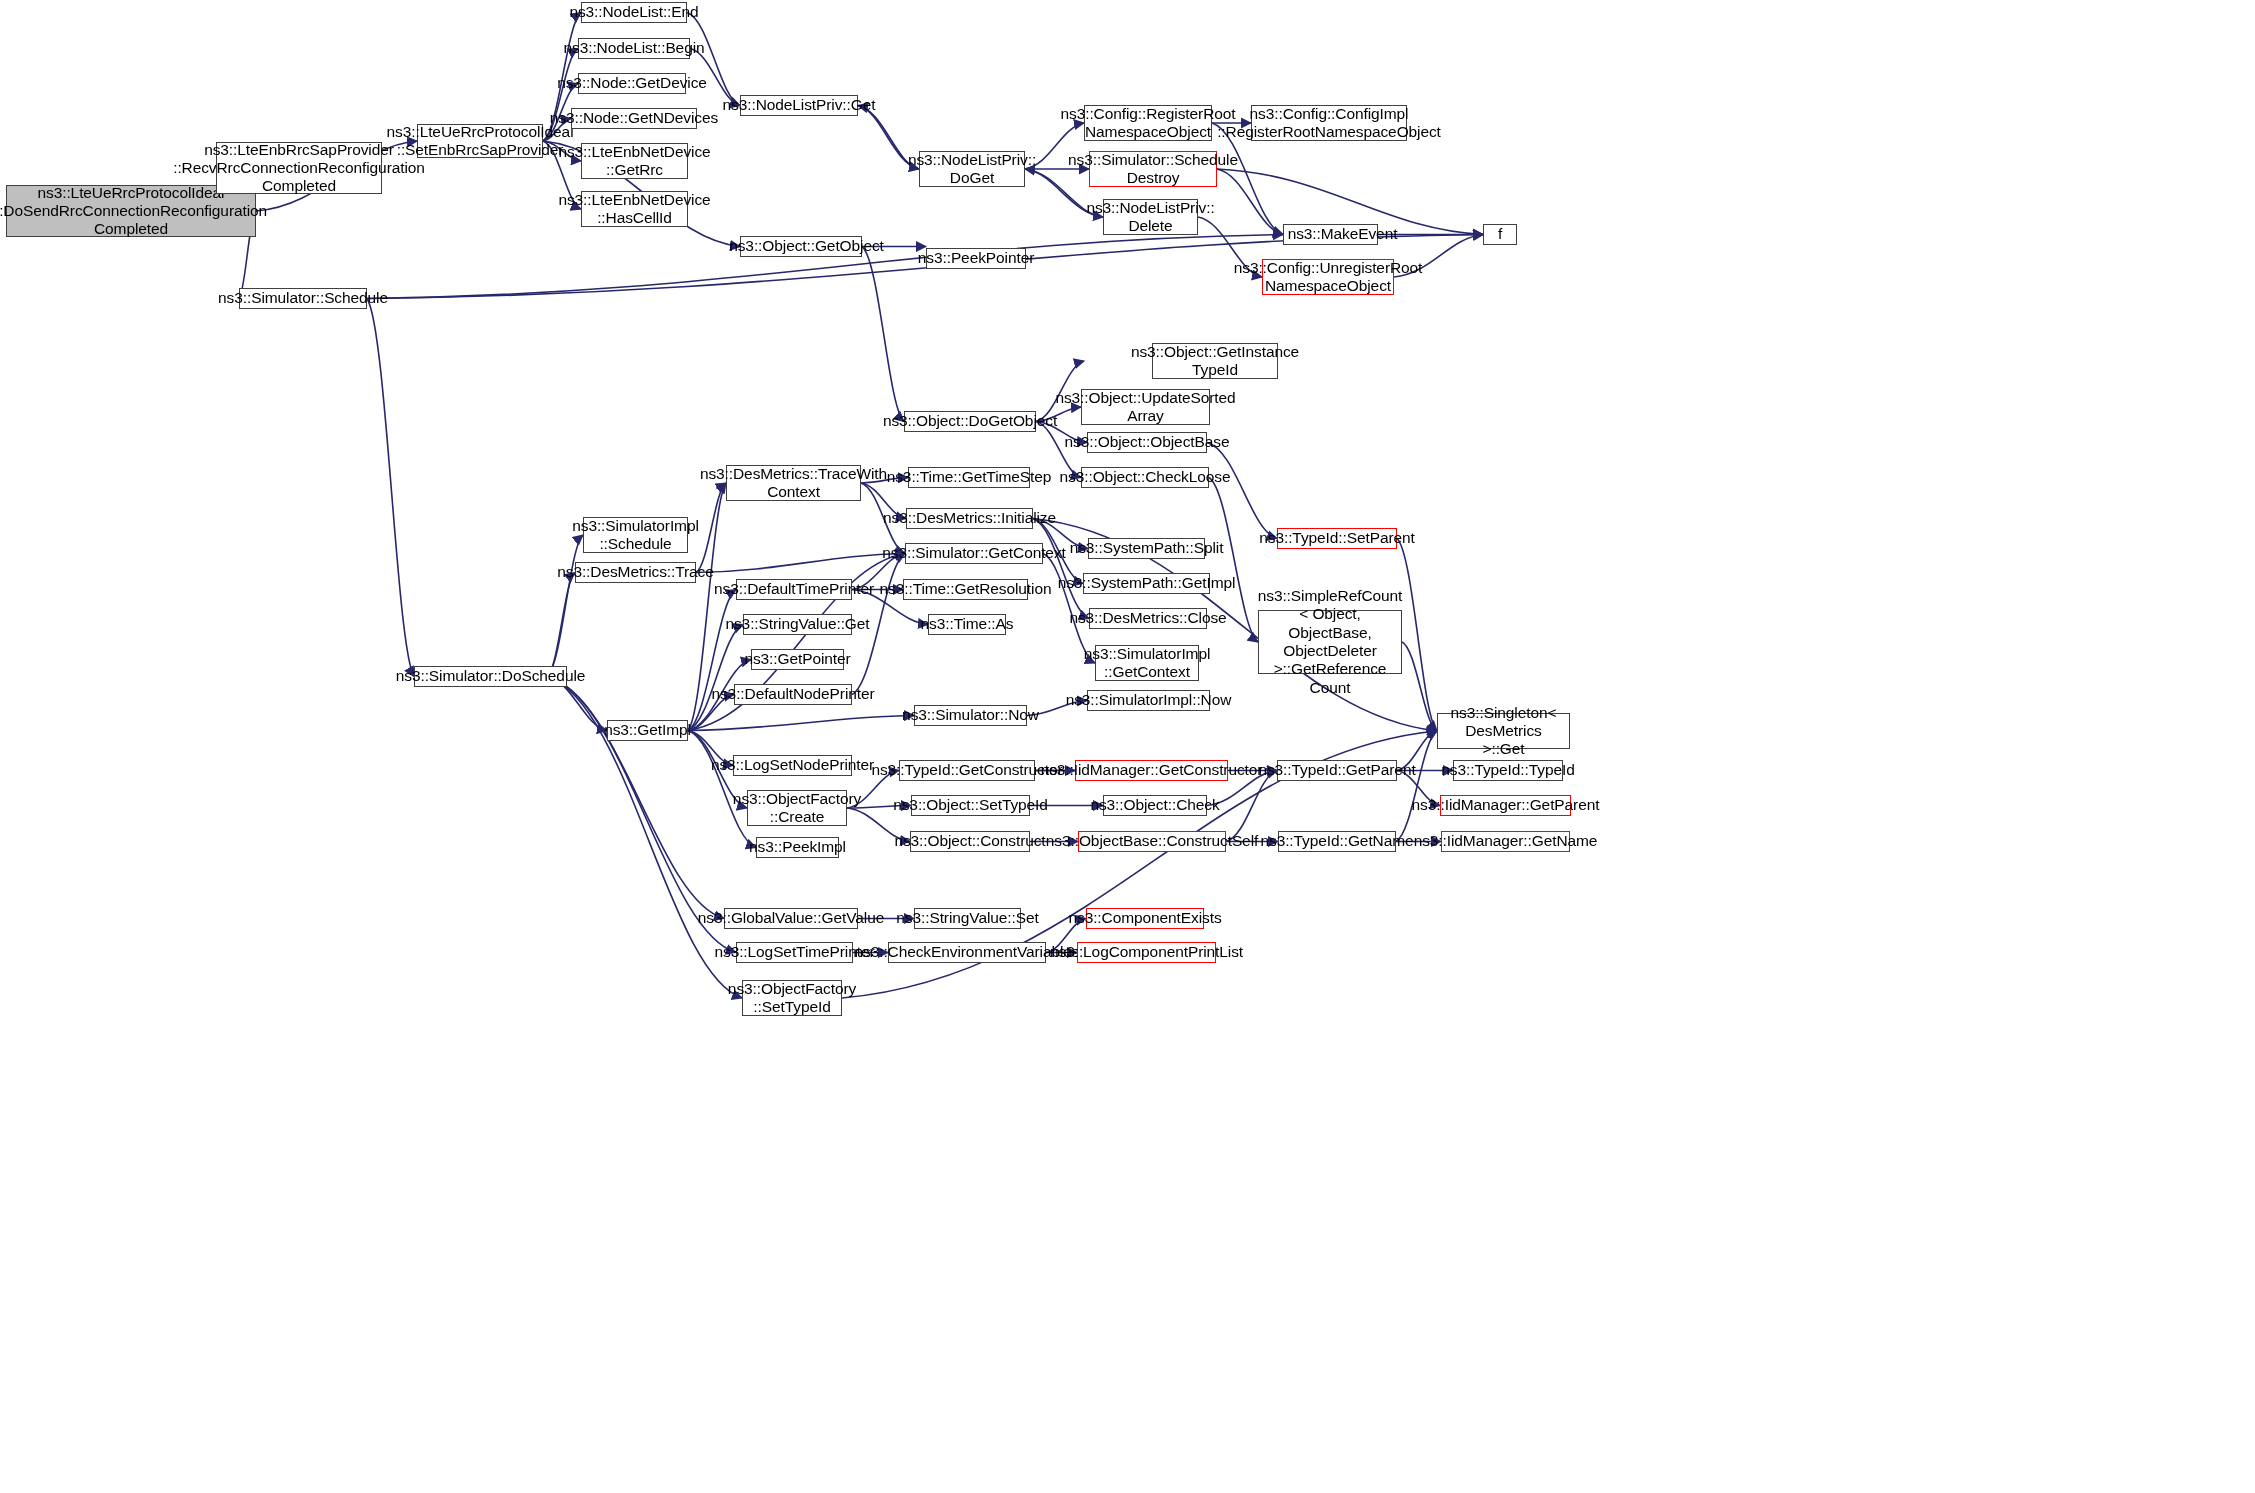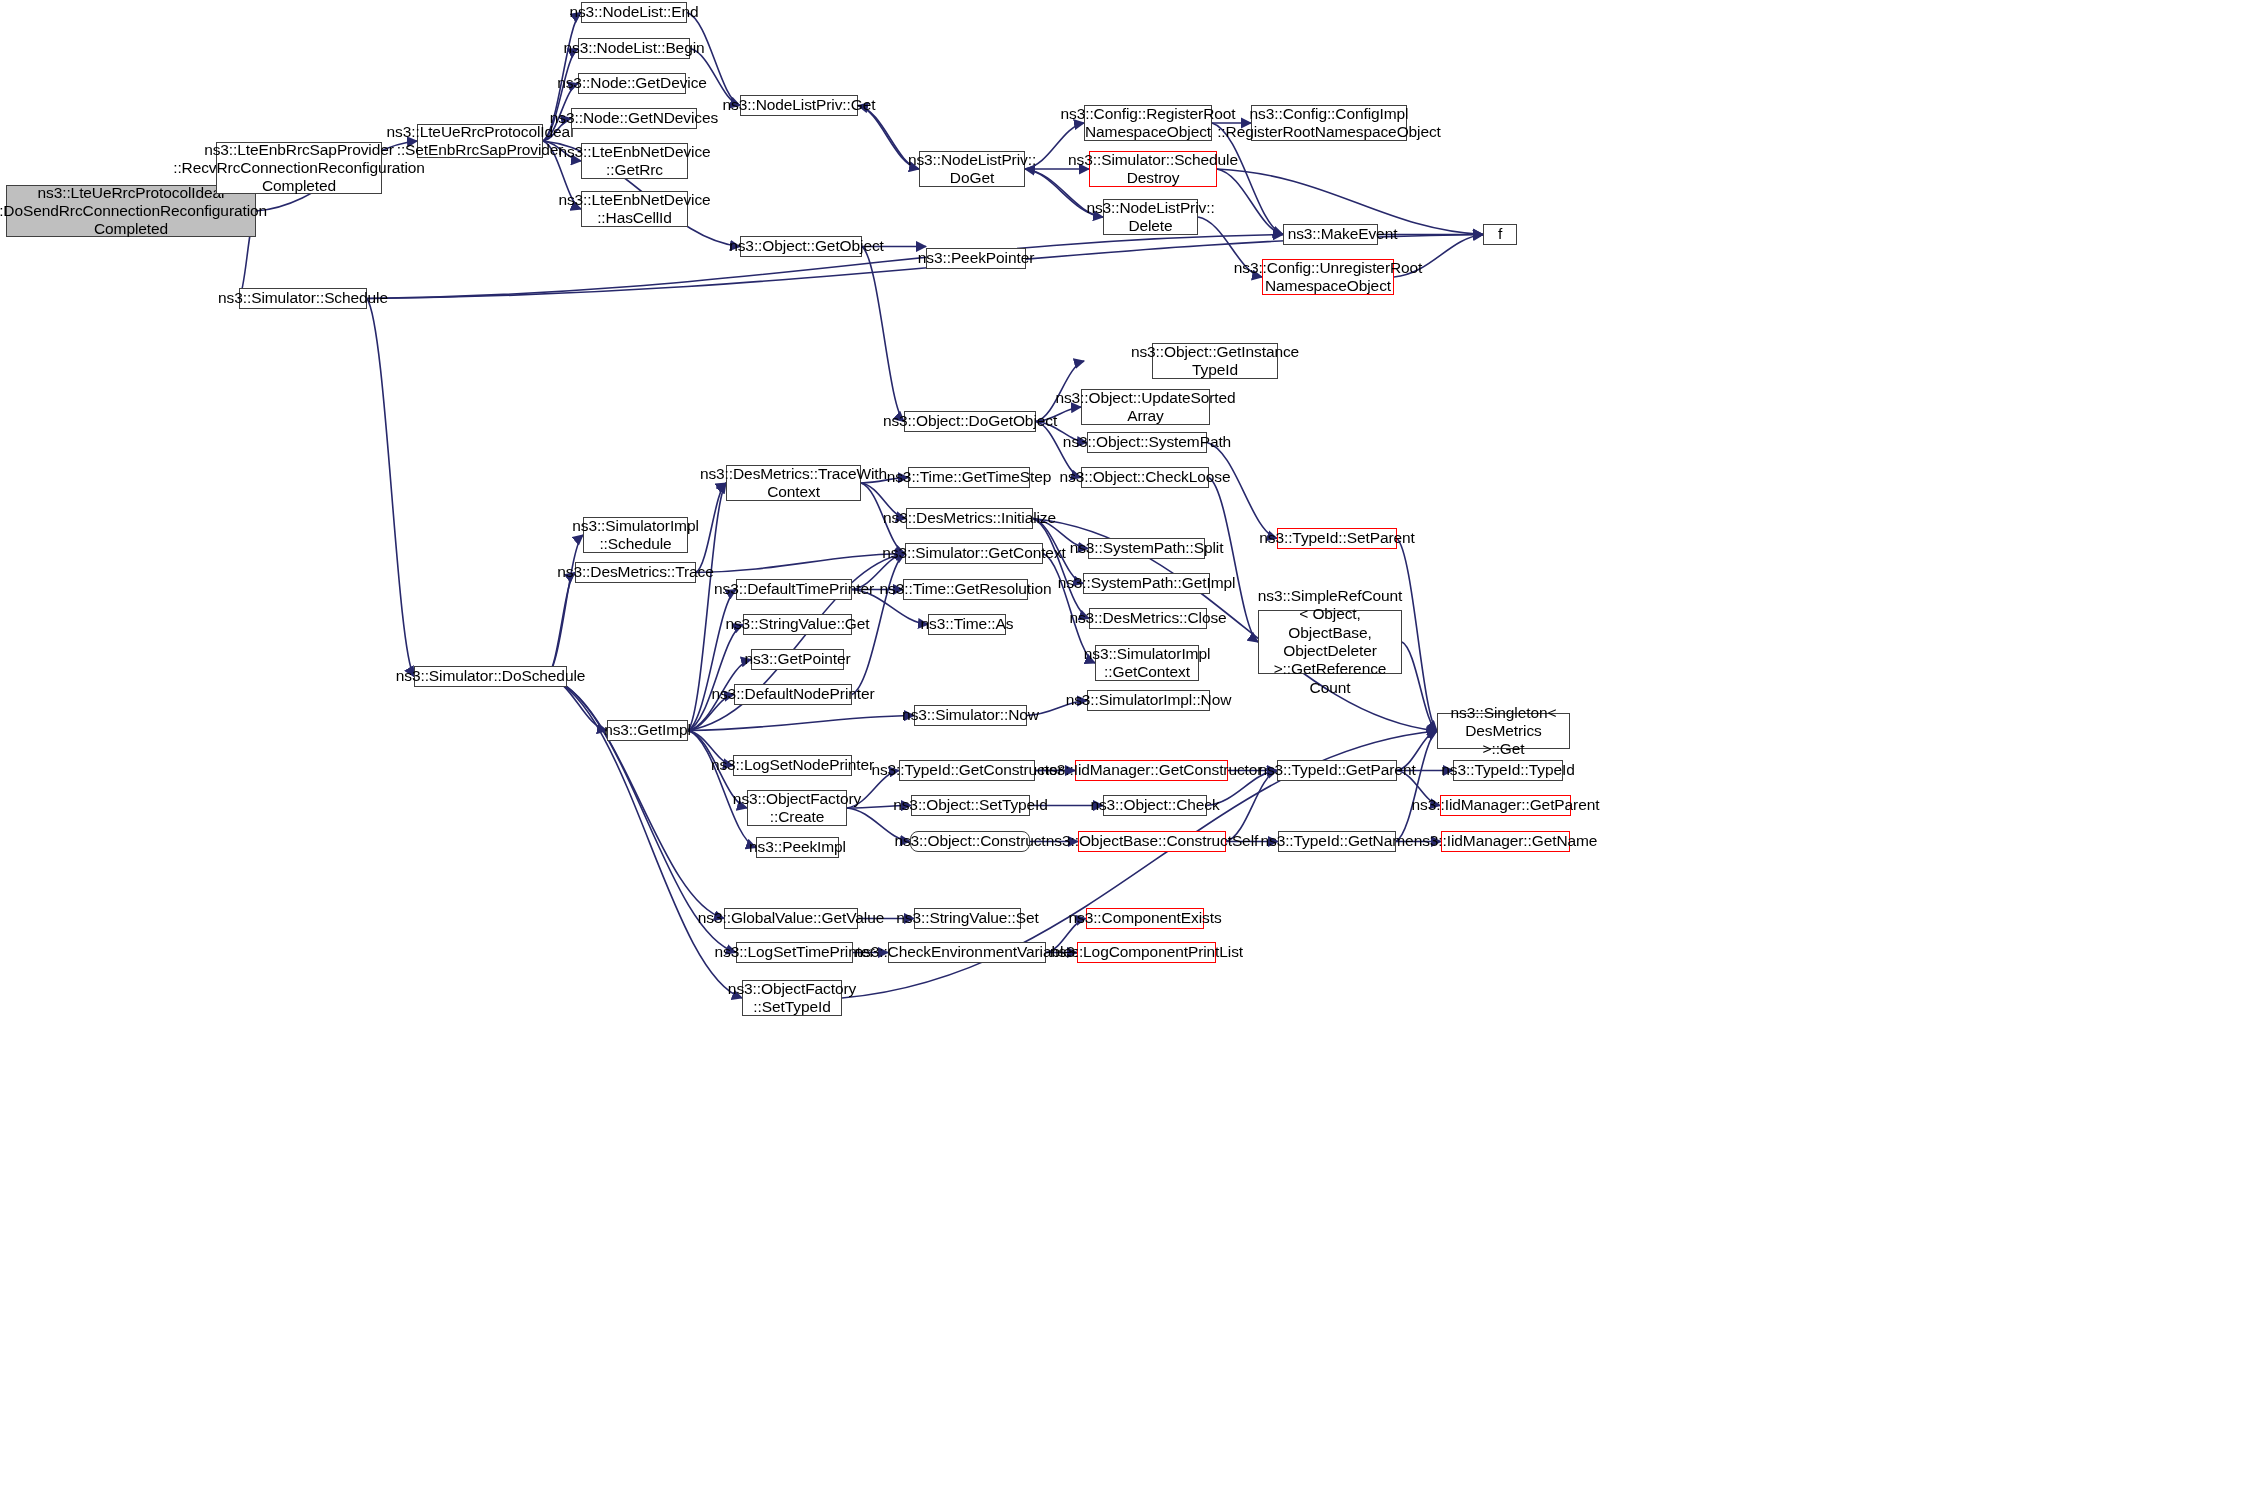--- a/index.html
+++ b/index.html
@@ -183,21 +183,21 @@
       <div class="node hot" style="left: 1262px; top: 259px; width: 132px; height: 36px;">ns3::Config::UnregisterRoot
 NamespaceObject</div>
       <div class="node" style="left: 740px; top: 236px; width: 122px; height: 21px; padding-left: 15px;">ns3::Object::GetObject</div>
       <div class="node" style="left: 926px; top: 236px; width: 100px; height: 21px; margin-top: 12px;">ns3::PeekPointer</div>
       <div class="node" style="left: 239px; top: 288px; width: 128px; height: 21px;">ns3::Simulator::Schedule</div>
       <div class="node" style="left: 904px; top: 411px; width: 132px; height: 21px;">ns3::Object::DoGetObject</div>
       <div class="node" style="left: 1120px; top: 343px; width: 126px; height: 36px; margin-left: 32px;">ns3::Object::GetInstance
 TypeId</div>
       <div class="node" style="left: 1081px; top: 389px; width: 129px; height: 36px;">ns3::Object::UpdateSorted
 Array</div>
-      <div class="node" style="left: 1087px; top: 432px; width: 120px; height: 21px;">ns3::Object::SystemPath</div>
+      <div class="node" style="left: 1087px; top: 432px; width: 120px; height: 21px;">ns3::Object::ObjectBase</div>
       <div class="node" style="left: 1081px; top: 467px; width: 128px; height: 21px;">ns3::Object::CheckLoose</div>
       <div class="node" style="left: 726px; top: 465px; width: 135px; height: 36px;">ns3::DesMetrics::TraceWith
 Context</div>
       <div class="node" style="left: 908px; top: 467px; width: 122px; height: 21px;">ns3::Time::GetTimeStep</div>
       <div class="node" style="left: 906px; top: 508px; width: 127px; height: 21px;">ns3::DesMetrics::Initialize</div>
       <div class="node" style="left: 583px; top: 517px; width: 105px; height: 36px;">ns3::SimulatorImpl
 ::Schedule</div>
       <div class="node" style="left: 575px; top: 562px; width: 121px; height: 21px;">ns3::DesMetrics::Trace</div>
       <div class="node" style="left: 905px; top: 543px; width: 138px; height: 21px;">ns3::Simulator::GetContext</div>
       <div class="node" style="left: 1088px; top: 538px; width: 117px; height: 21px;">ns3::SystemPath::Split</div>
@@ -216,21 +216,21 @@
       <div class="node" style="left: 414px; top: 666px; width: 153px; height: 21px;">ns3::Simulator::DoSchedule</div>
       <div class="node" style="left: 607px; top: 720px; width: 81px; height: 21px;">ns3::GetImpl</div>
       <div class="node" style="left: 733px; top: 755px; width: 119px; height: 21px;">ns3::LogSetNodePrinter</div>
       <div class="node" style="left: 747px; top: 790px; width: 100px; height: 36px;">ns3::ObjectFactory
 ::Create</div>
       <div class="node" style="left: 756px; top: 837px; width: 83px; height: 21px;">ns3::PeekImpl</div>
       <div class="node" style="left: 899px; top: 760px; width: 136px; height: 21px;">ns3::TypeId::GetConstructor</div>
       <div class="node hot" style="left: 1075px; top: 760px; width: 153px; height: 21px;">ns3::IidManager::GetConstructor</div>
       <div class="node" style="left: 911px; top: 795px; width: 119px; height: 21px;">ns3::Object::SetTypeId</div>
       <div class="node" style="left: 1103px; top: 795px; width: 104px; height: 21px;">ns3::Object::Check</div>
-      <div class="node" style="left: 910px; top: 831px; width: 120px; height: 21px; border-radius: 8px;">ns3::Object::Construct</div>
+      <div class="node" style="left: 910px; top: 831px; width: 120px; height: 21px;">ns3::Object::Construct</div>
       <div class="node hot" style="left: 1078px; top: 831px; width: 148px; height: 21px;">ns3::ObjectBase::ConstructSelf</div>
       <div class="node hot" style="left: 1277px; top: 528px; width: 120px; height: 21px;">ns3::TypeId::SetParent</div>
       <div class="node" style="left: 1258px; top: 610px; width: 144px; height: 64px;">ns3::SimpleRefCount
 &lt; Object, ObjectBase,
 ObjectDeleter &gt;::GetReference
 Count</div>
       <div class="node" style="left: 1437px; top: 713px; width: 133px; height: 36px;">ns3::Singleton&lt; DesMetrics
 &gt;::Get</div>
       <div class="node" style="left: 1277px; top: 760px; width: 120px; height: 21px;">ns3::TypeId::GetParent</div>
       <div class="node" style="left: 1453px; top: 760px; width: 110px; height: 21px;">ns3::TypeId::TypeId</div>

